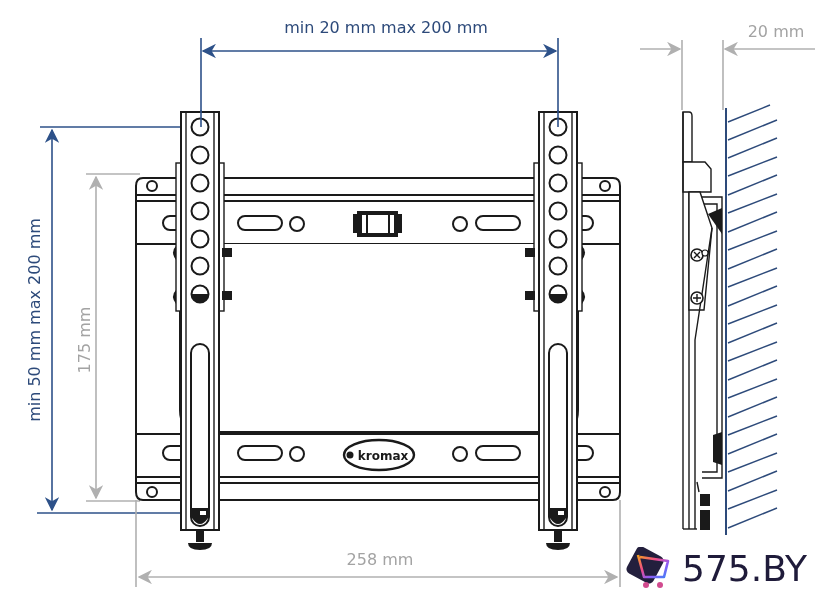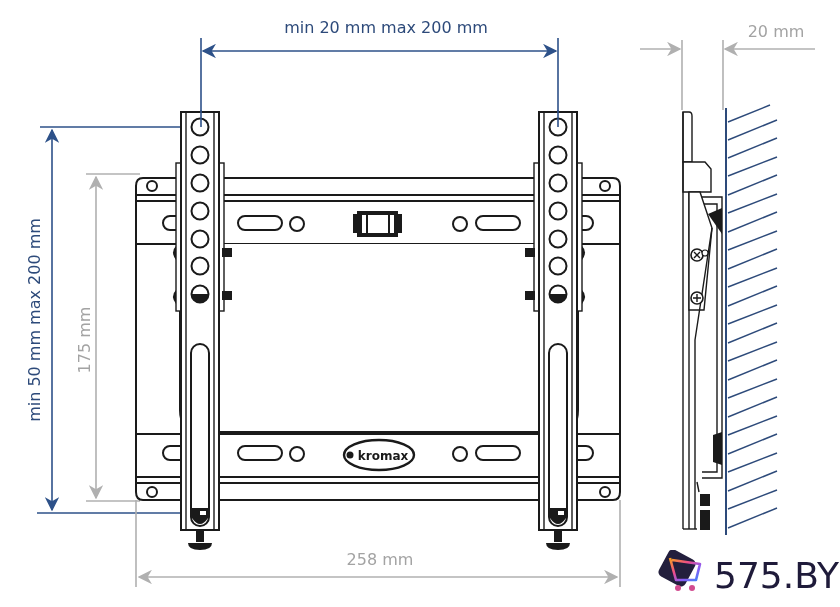--- a/index.html
+++ b/index.html
@@ -5,21 +5,21 @@
   html, body { margin: 0; padding: 0; background: #ffffff; }
   body { width: 840px; height: 607px; position: relative; overflow: hidden; font-family: "DejaVu Sans", sans-serif; }
   #diagram { position: absolute; left: 0; top: 0; width: 840px; height: 607px; }
   .blue-label { fill: #2d4a7a; font-family: "DejaVu Sans", sans-serif; font-size: 16px; }
   .gray-label { fill: #a3a3a3; font-family: "DejaVu Sans", sans-serif; font-size: 16px; }
   .ln { stroke: #1a1a1a; fill: none; stroke-width: 2; }
   .ln-thin { stroke: #1a1a1a; fill: none; stroke-width: 1.4; }
   .fill-w { fill: #ffffff; }
   .blue { stroke: #2d5189; stroke-width: 1.6; fill: none; }
   .gray { stroke: #b0b0b0; stroke-width: 1.6; fill: none; }
-  .watermark { position: absolute; left: 656px; top: 544px; height: 50px; display: flex; align-items: flex-end; }
+  .watermark { position: absolute; left: 624px; top: 544px; height: 50px; display: flex; align-items: center; }
   .wm-text { font-family: "DejaVu Sans", sans-serif; font-size: 36px; color: #1f1b3a; letter-spacing: 0px; margin-left: 4px; line-height: 1; }
 </style>
 </head>
 <body>
 
 <svg id="diagram" viewBox="0 0 840 607" xmlns="http://www.w3.org/2000/svg">
   <defs>
     <marker id="arrBlue" viewBox="0 0 10 10" refX="9" refY="5" markerWidth="9" markerHeight="9" orient="auto-start-reverse">
       <path d="M0,0 L10,5 L0,10 L3,5 z" fill="#2d5189"></path>
     </marker>

